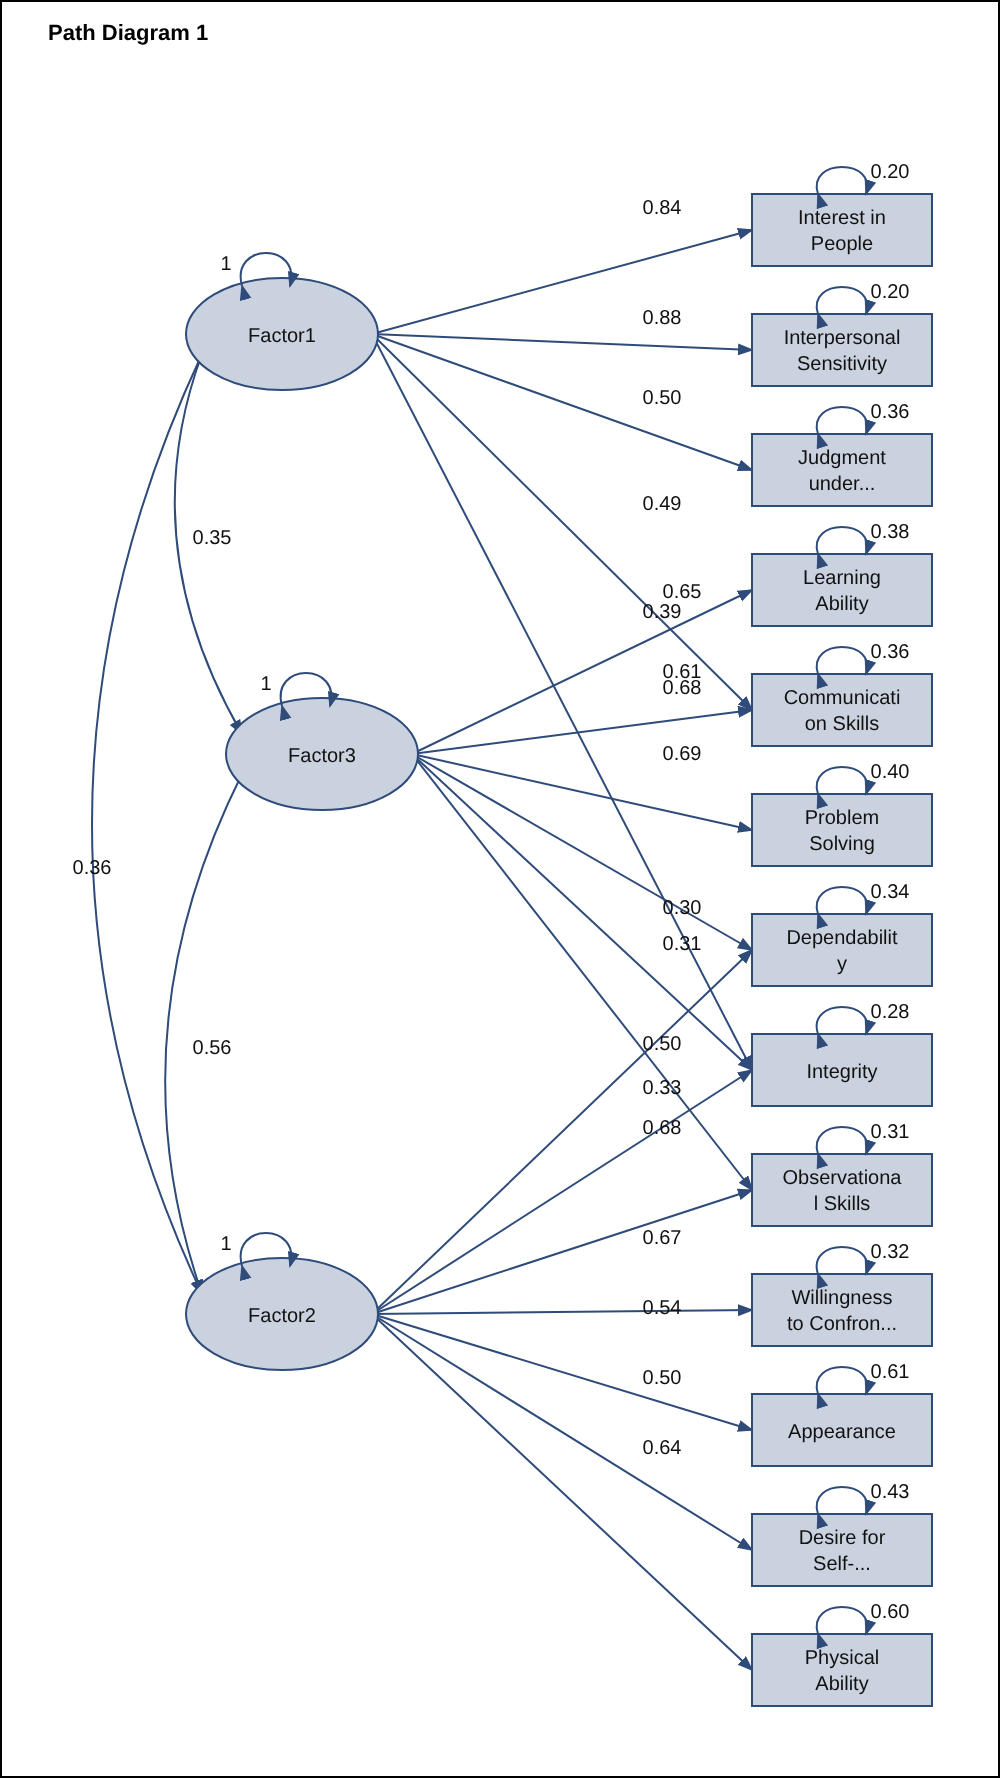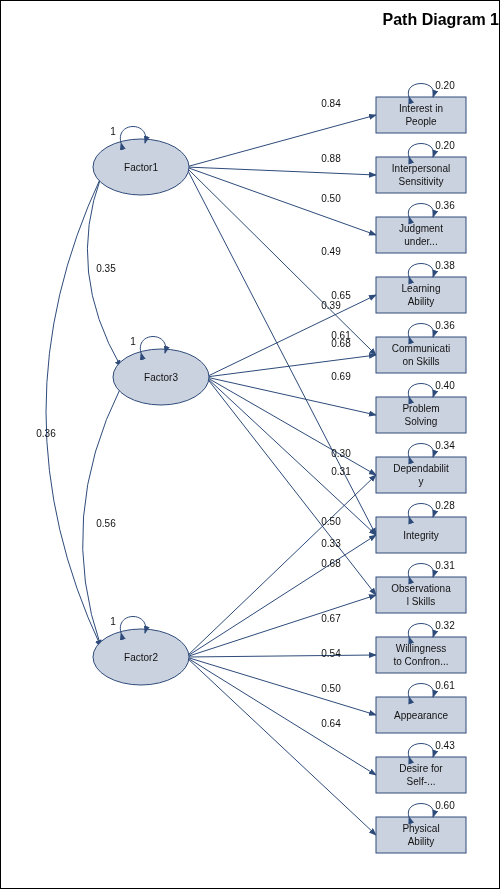--- a/index.html
+++ b/index.html
@@ -7,23 +7,23 @@
     font-family: Arial, sans-serif;
     background: #fff;
   }
   .outer {
     border: 1px solid #000;
     width: 498px;
     height: 887px;
     position: relative;
   }
   .title {
-    text-align: right;
+    text-align: left;
     font-weight: bold;
-    font-size: 16px;
+    font-size: 11px;
     padding: 10px 0 6px 0;
     margin-left: 23px;
   }
   svg {
     position: absolute;
     top: 36px;
     left: 0;
   }
   .factor {
     fill: #cbd2df;

